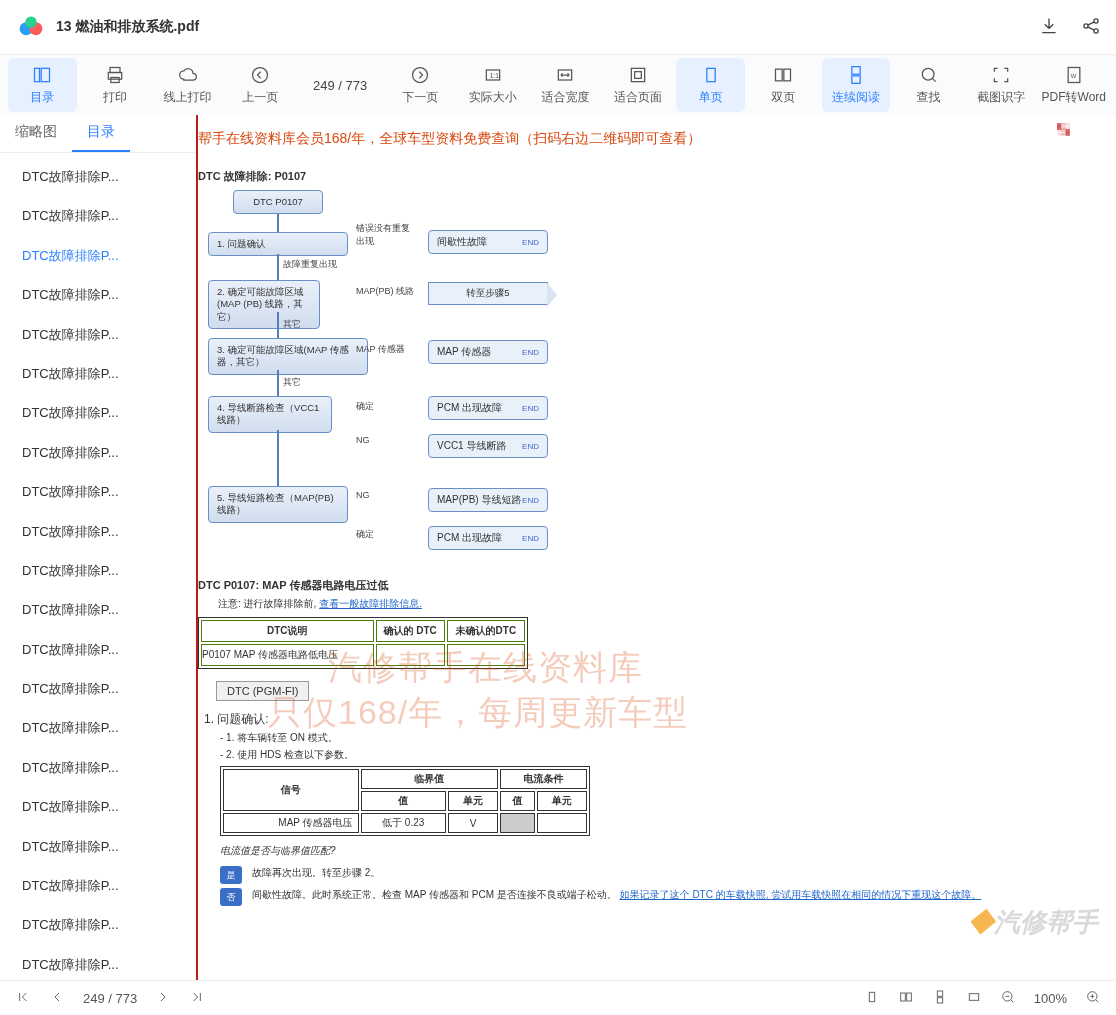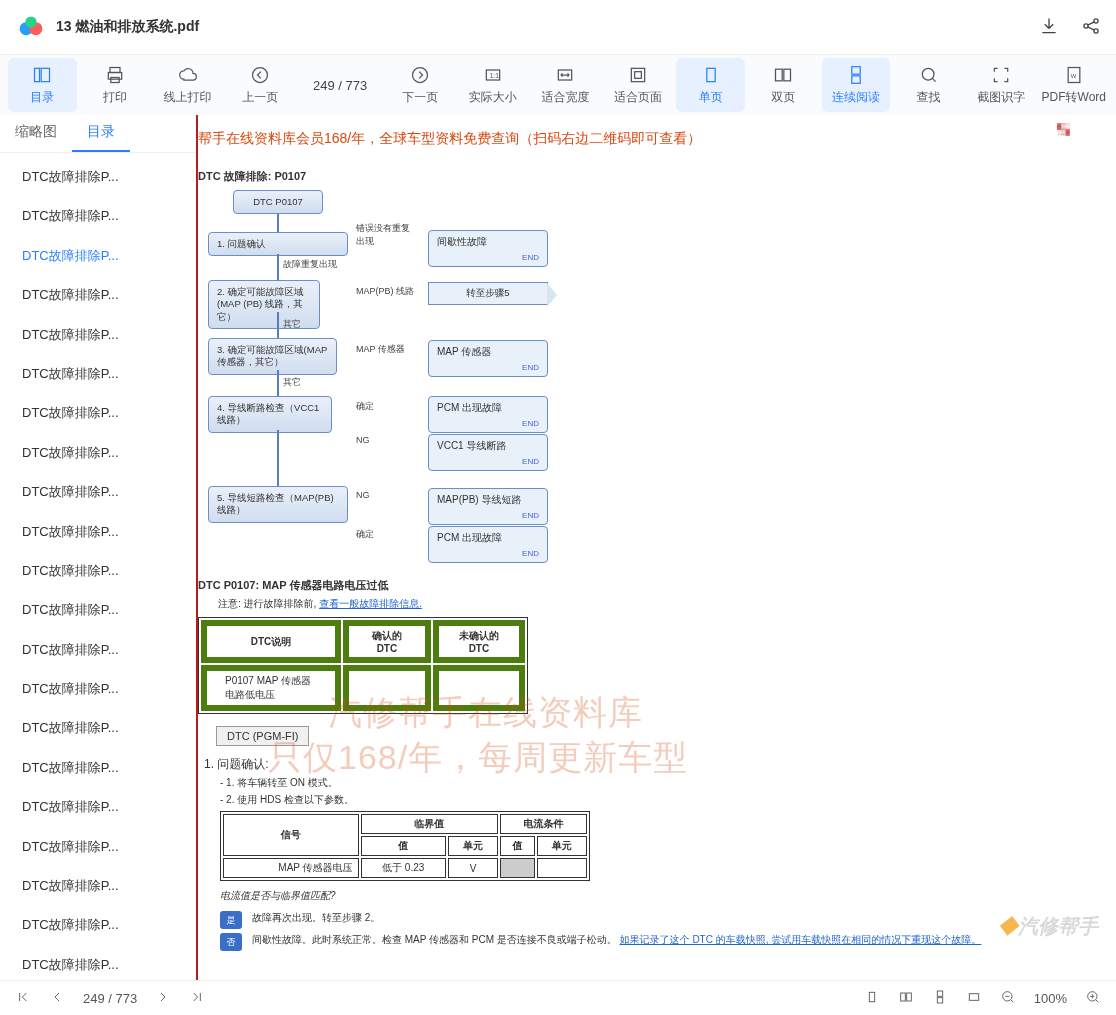--- a/index.html
+++ b/index.html
@@ -24,42 +24,42 @@
 .toc-item{padding:8px 10px 8px 22px;font-size:13px;color:#333;white-space:nowrap;overflow:hidden;text-overflow:ellipsis;cursor:pointer;line-height:1.8}
 .toc-item.active{color:#2a7fff}
 .viewer{flex:1;background:#fff;overflow:hidden;position:relative}
 .page{position:relative;padding:10px 0 0 0;font-size:11px;color:#333}
 .banner{color:#d9480f;font-size:14px;padding:5px 0 15px 0}
 .qr{position:absolute;right:25px;top:8px;width:55px;height:40px;font-size:6px;color:#c33;text-align:center}
 .sectitle{font-weight:bold;font-size:11px;margin:6px 0}
 .flow{position:relative;height:380px}
 .fbox{position:absolute;border:1px solid #6a8fc7;background:linear-gradient(#eaf0fa,#d0ddee);border-radius:4px;font-size:9.5px;padding:5px 8px;line-height:1.3}
 .fend{position:absolute;border:1px solid #6a8fc7;background:#e8f0fa;border-radius:4px;font-size:10px;padding:4px 8px;width:120px}
-.fend .e{float:right;color:#46c;font-size:8px;margin-top:18px}
+.fend .e{float:right;color:#46c;font-size:8px;margin-top:3px}
 .farr{position:absolute;border:1px solid #6a8fc7;background:#e8f0fa;font-size:9.5px;padding:4px 10px;width:120px;text-align:center}
 .farr:after{content:"";position:absolute;right:-10px;top:0;border-top:12px solid transparent;border-bottom:12px solid transparent;border-left:10px solid #d8e4f2}
 .flabel{position:absolute;font-size:9px;color:#444}
 .line{position:absolute;background:#5a7fb8}
 .subtitle{font-size:11px;margin:8px 0 4px}
 .note{font-size:10px;margin-left:20px}
 .note a{color:#26c;text-decoration:underline}
 .dtctable{border:1px solid #333;margin:6px 0;font-size:10px;width:330px}
-.dtctable th,.dtctable td{border:6px solid #4d7c0f;padding:3px 18px;text-align:center}
+.dtctable th,.dtctable td{border:1px solid #4d7c0f;padding:3px 0;text-align:center}
 .wm{position:absolute;font-size:34px;color:rgba(217,72,15,0.28);font-weight:400;pointer-events:none;letter-spacing:1px}
 .step{font-size:12px;margin:4px 0 2px 6px}
 .sub{font-size:10px;margin:3px 0 3px 22px}
 .ptable{border:1px solid #333;font-size:10px;margin:4px 0 4px 22px;width:370px}
 .ptable th,.ptable td{border:1px solid #333;padding:2px 5px;text-align:center}
 .q{font-style:italic;font-size:10px;margin:8px 0 8px 22px}
 .ans{display:flex;margin:4px 0 4px 22px;font-size:10px;gap:10px}
 .badge{width:22px;height:18px;background:#3b6fc7;color:#fff;border-radius:3px;font-size:9px;text-align:center;line-height:18px;flex-shrink:0}
 .footer{height:35px;border-top:1px solid #eee;display:flex;align-items:center;padding:0 15px;gap:18px;font-size:13px;color:#555}
 .footer .sp{flex:1}
 .footer svg{width:16px;height:16px;stroke:#666;fill:none;stroke-width:1.5}
-.brand{position:absolute;right:18px;bottom:40px;font-size:20px;font-weight:bold;color:#d0d0d0;opacity:.8;font-style:italic}
+.brand{position:absolute;right:18px;bottom:40px;font-size:26px;font-weight:bold;color:#d0d0d0;opacity:.8;font-style:italic}
 .brand .o{color:#f5a623}
 </style>
 </head>
 <body>
 
 <div class="titlebar">
   <span class="logo-icon">
     <svg viewBox="0 0 32 32">
         <circle cx="10" cy="18" r="8" fill="#2a9df4"></circle>
         <circle cx="22" cy="18" r="8" fill="#ff5b5b"></circle>
@@ -225,21 +225,21 @@
         <div class="fend" style="left:230px;top:40px"><span>间歇性故障</span><span class="e">END</span></div>
         <div class="flabel" style="left:85px;top:68px">故障重复出现</div>
         <div class="line" style="left:79px;top:64px;width:2px;height:26px"></div>
 
         <div class="fbox" style="left:10px;top:90px;width:112px">2.  确定可能故障区域 (MAP (PB) 线路，其它）</div>
         <div class="flabel" style="left:158px;top:95px">MAP(PB) 线路</div>
         <div class="farr" style="left:230px;top:92px">转至步骤5</div>
         <div class="flabel" style="left:85px;top:128px">其它</div>
         <div class="line" style="left:79px;top:122px;width:2px;height:26px"></div>
 
-        <div class="fbox" style="left:10px;top:148px;width:129px">3.  确定可能故障区域(MAP 传感器，其它）</div>
+        <div class="fbox" style="left:10px;top:148px;width:160px">3.  确定可能故障区域(MAP 传感器，其它）</div>
         <div class="flabel" style="left:158px;top:153px">MAP 传感器</div>
         <div class="fend" style="left:230px;top:150px"><span>MAP 传感器</span><span class="e">END</span></div>
         <div class="flabel" style="left:85px;top:186px">其它</div>
         <div class="line" style="left:79px;top:180px;width:2px;height:26px"></div>
 
         <div class="fbox" style="left:10px;top:206px;width:124px">4.  导线断路检查（VCC1 线路）</div>
         <div class="flabel" style="left:158px;top:210px">确定</div>
         <div class="fend" style="left:230px;top:206px"><span>PCM 出现故障</span><span class="e">END</span></div>
         <div class="flabel" style="left:158px;top:245px">NG</div>
         <div class="fend" style="left:230px;top:244px"><span>VCC1 导线断路</span><span class="e">END</span></div>

